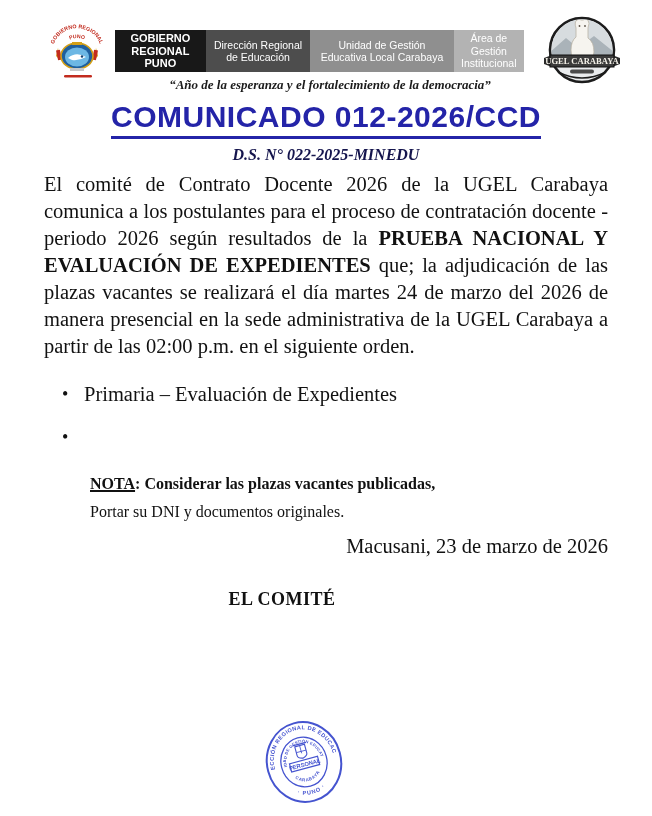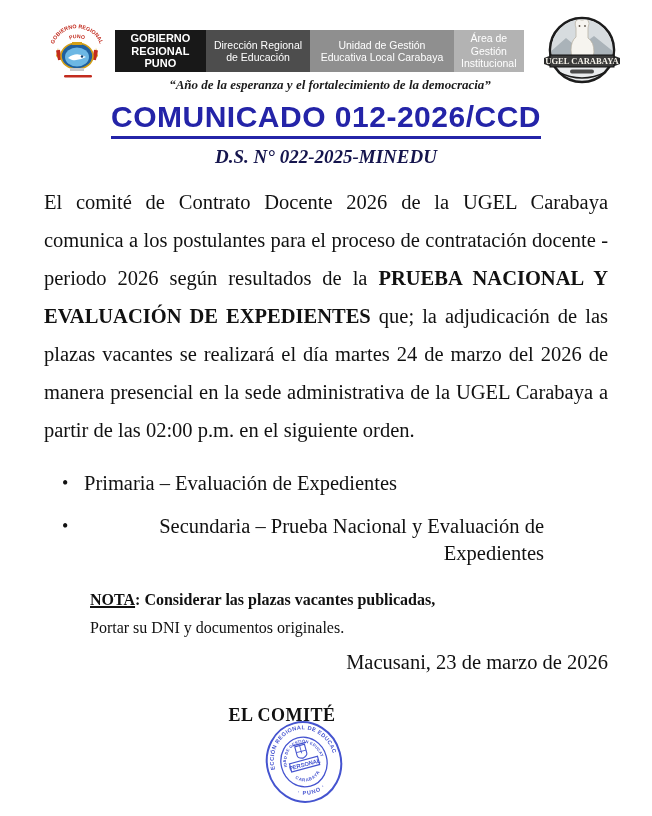--- a/index.html
+++ b/index.html
@@ -49,26 +49,26 @@
   }
   .doc-title .t{
     display:inline-block;
     border-bottom:3px solid #2424a8;
     padding-bottom:2px;
     letter-spacing:0.5px;
   }
   .doc-ref{
     text-align:center;
     font-weight:bold;font-style:italic;
-    font-size:19px;color:#15154d;
+    font-size:16px;color:#15154d;
     margin-top:7px;
   }
   .body-par{
-    margin-top:15px;
-    font-size:20.5px;line-height:38px;
+    margin-top:7px;
+    font-size:20.5px;line-height:27px;
     text-align:justify;
   }
   .bullets{margin-top:18px;}
   .bullet{
     display:flex;
     padding-left:18px;
     font-size:20.5px;line-height:27px;
     margin-top:16px;
   }
   .bullet:first-child{margin-top:0;}
@@ -171,21 +171,20 @@
 
     <p class="body-par"><span>El comité de Contrato Docente 2026 de la UGEL Carabaya comunica a los postulantes para el proceso de contratación docente - periodo 2026 según resultados de la </span><b>PRUEBA NACIONAL Y EVALUACIÓN DE EXPEDIENTES</b><span> que; la adjudicación de las plazas vacantes se realizará el día martes 24 de marzo del 2026 de manera presencial en la sede administrativa de la UGEL Carabaya a partir de las 02:00 p.m. en el siguiente orden.</span></p>
 
     <div class="bullets">
       <div class="bullet">
         <span class="dot">•</span>
         <span class="txt">Primaria – Evaluación de Expedientes</span>
       </div>
       <div class="bullet">
         <span class="dot">•</span>
-        <span class="txt">Secundaria – Prueba Nacional y Evaluación de Expedientes</span>
       </div>
     </div>
 
     <div class="note">
       <span class="lbl">NOTA</span><span class="b">: Considerar las plazas vacantes publicadas,</span><br>
       <span>Portar su DNI y documentos originales.</span>
     </div>
 
     <div class="dateline">Macusani, 23 de marzo de 2026</div>
 

